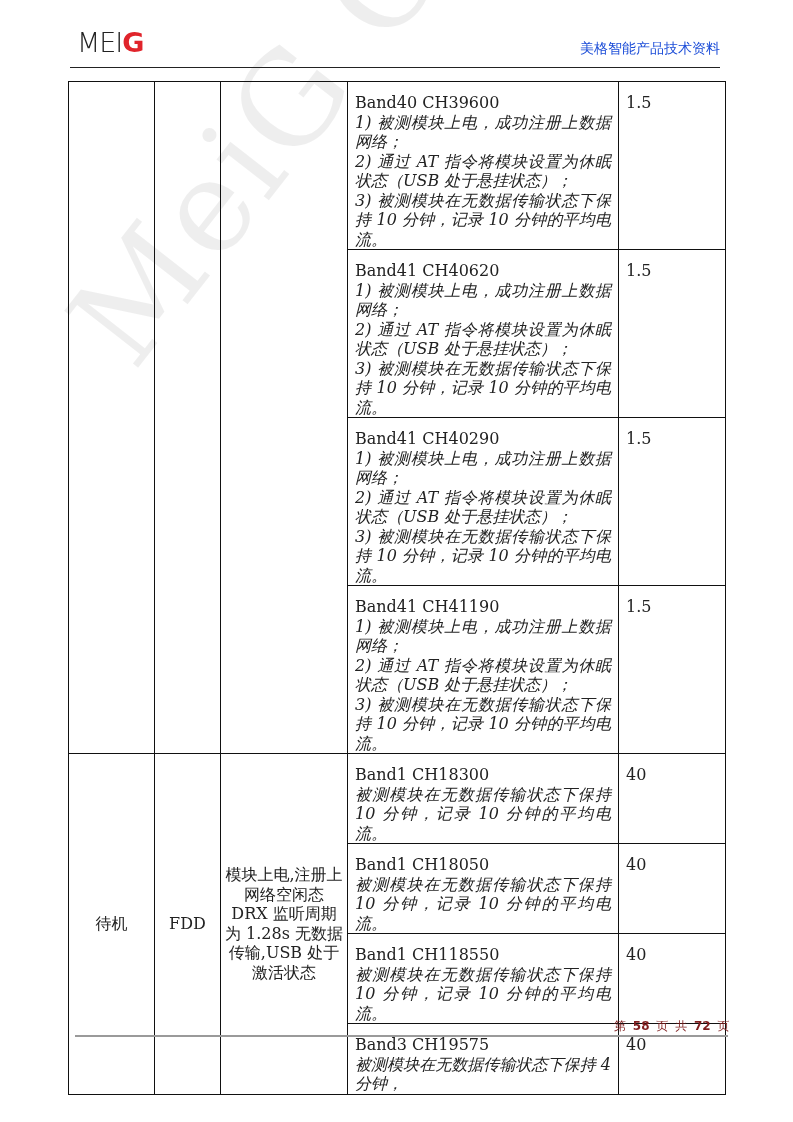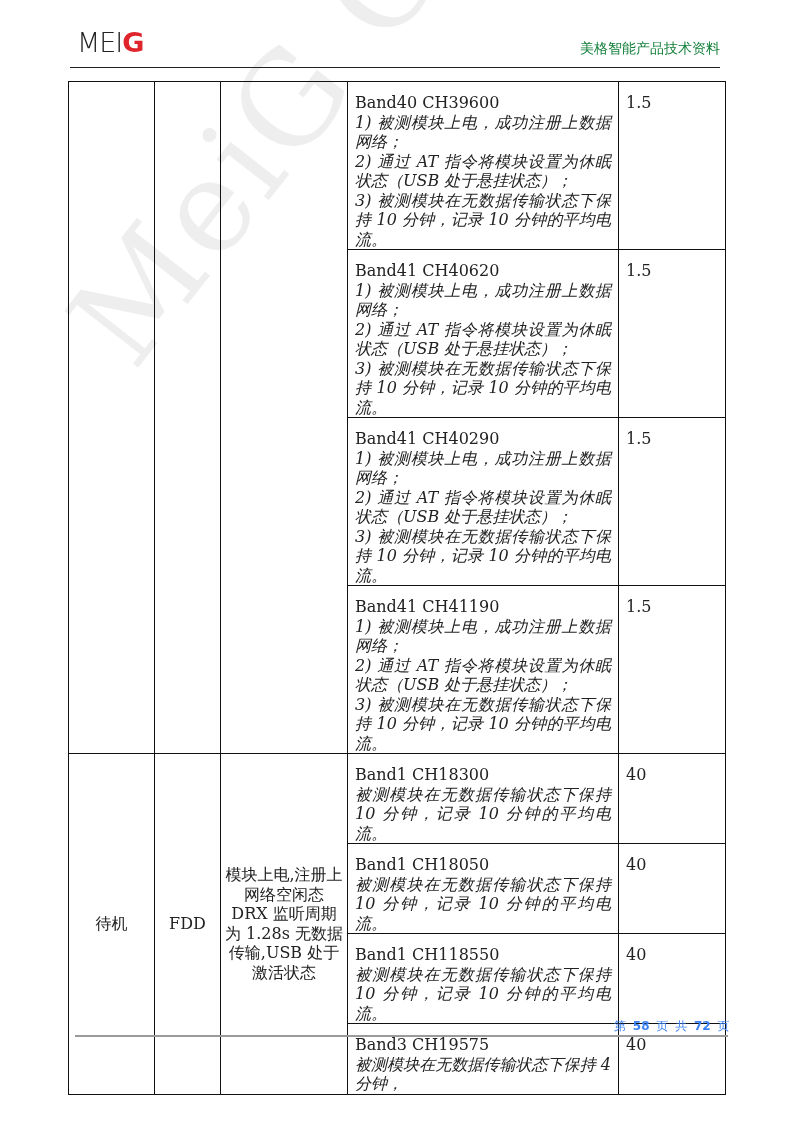--- a/index.html
+++ b/index.html
@@ -12,21 +12,21 @@
       position: absolute; left: 77px; top: 30px; height: 26px;
       display: flex; align-items: flex-start;
       font-family: "DejaVu Sans", "Liberation Sans", sans-serif;
       font-size: 27px; font-weight: 300; letter-spacing: -1px; line-height: 26px;
     }
     .header-logo .mei { color: #222; }
     .header-logo .g { color: #e0242b; font-weight: 700; }
     .header-title {
       position: absolute; right: 73px; top: 40px;
       font-family: "DejaVu Sans", "Liberation Sans", sans-serif;
-      font-size: 14px; color: #15803d;
+      font-size: 14px; color: #1d4ed8;
     }
     .header-rule {
       position: absolute; left: 70px; top: 67px; width: 650px; height: 0;
       border-top: 1.3px solid #222;
     }
     table.spec {
       position: absolute; left: 68px; top: 81px;
       border-collapse: collapse; table-layout: fixed;
       width: 657px;
     }
@@ -37,21 +37,21 @@
     .desc { padding: 11px 7px 0 7px; }
     .desc .band { display: block; }
     .desc .line { display: block; text-align: justify; font-style: italic; }
     .val { padding: 11px 7px 0 7px; }
     .center-cell { vertical-align: middle !important; text-align: center; }
     .cond { padding: 0 4px; line-height: 19.5px; }
     .mode, .net { font-size: 12.5px; }
     .footer-page {
       position: absolute; left: 614px; top: 1018px;
       font-family: "DejaVu Sans", "Liberation Sans", sans-serif;
-      font-size: 12px; color: #3b82f6; word-spacing: 3px;
+      font-size: 12px; color: #7f1d1d; word-spacing: 3px;
     }
     .footer-page b { font-weight: 700; }
     .footer-rule {
       position: absolute; left: 75px; top: 1035px; width: 653px; height: 0;
       border-top: 2px solid #9a9a9a;
     }
     .watermark {
       position: absolute; left: 40px; top: 300px; width: 900px;
       transform: rotate(-52deg); transform-origin: 0 0;
       font-family: "DejaVu Serif", "Liberation Serif", serif;

